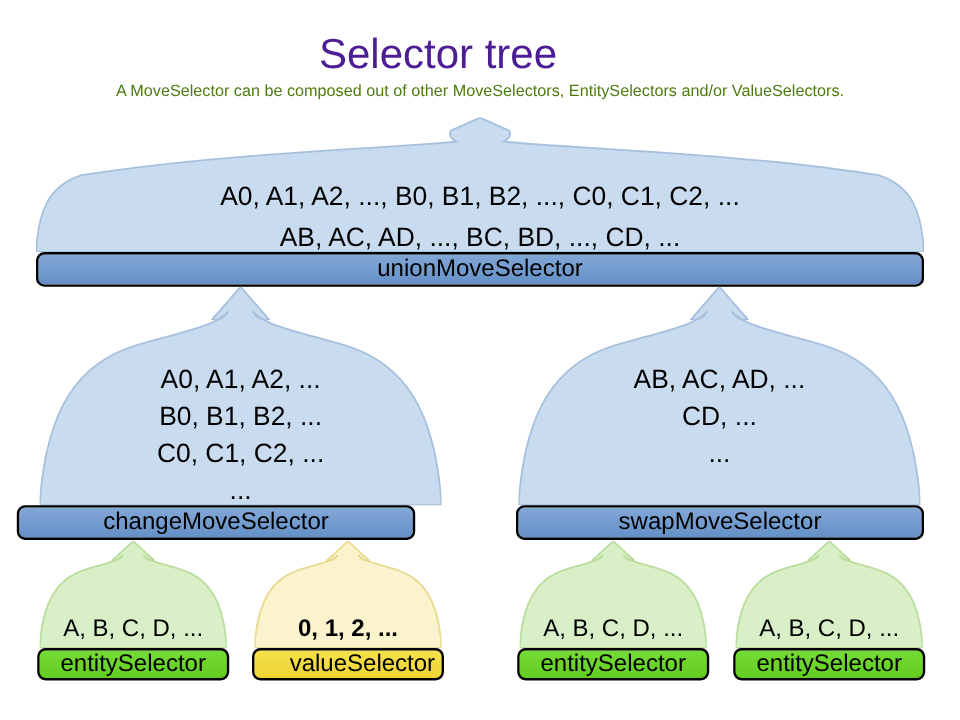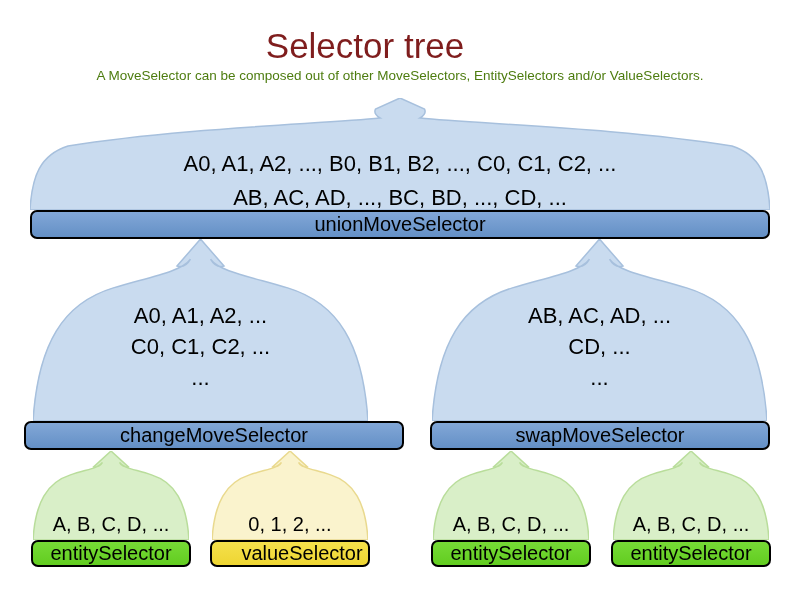--- a/index.html
+++ b/index.html
@@ -2,21 +2,21 @@
 <html><head>
 <meta charset="utf-8">
 <style>
   html,body { margin:0; padding:0; background:#ffffff; }
   .canvas {
     position:relative; width:800px; height:600px; background:#ffffff;
     font-family:"Liberation Sans", sans-serif; overflow:hidden; color:#000;
   }
   .title {
     position:absolute; left:0; top:28px; width:730px;
-    text-align:center; font-size:35px; line-height:36px; color:#7f1d1d;
+    text-align:center; font-size:35px; line-height:36px; color:#4c1d95;
   }
   .subtitle {
     position:absolute; left:0; top:68px; width:800px;
     text-align:center; font-size:13.5px; color:#4d7c0f;
   }
   .plume { position:absolute; display:block; }
   .plume path { vector-effect:non-scaling-stroke; }
   .ptext { position:absolute; text-align:center; color:#000; }
   .ptext-top   { left:30px;  top:147px; width:740px; font-size:22px; line-height:34px; }
   .ptext-mid-l { left:33px;  top:300px; width:335px; font-size:22px; line-height:31px; }
@@ -54,24 +54,25 @@
   </div>
   <div class="bar bar-blue" style="left:30px; top:210px; width:740px;text-align:right;">unionMoveSelector</div>
 
   <svg class="plume" style="left:33px; top:239px;" width="335" height="182" viewBox="0 0 200 108" preserveAspectRatio="none">
     <path class="fill-blue" d="M 0,108 C 3,62 18,38 48,29 C 72,22 89,19 94,12
       C 92,15.5 89,17 86,16 L 100,0 L 114,16 C 111,17 108,15.5 106,12
       C 111,19 128,22 152,29 C 182,38 197,62 200,108 Z"></path>
   </svg>
   <div class="ptext ptext-mid-l">
     <div>A0, A1, A2, ...</div>
+    <div>B0, B1, B2, ...</div>
     <div>C0, C1, C2, ...</div>
     <div>...</div>
   </div>
-  <div class="bar bar-blue" style="left:24px; top:421px; width:380px;">changeMoveSelector</div>
+  <div class="bar bar-blue" style="left:14px; top:421px; width:332px;">changeMoveSelector</div>
 
   <svg class="plume" style="left:432px; top:239px;" width="335" height="182" viewBox="0 0 200 108" preserveAspectRatio="none">
     <path class="fill-blue" d="M 0,108 C 3,62 18,38 48,29 C 72,22 89,19 94,12
       C 92,15.5 89,17 86,16 L 100,0 L 114,16 C 111,17 108,15.5 106,12
       C 111,19 128,22 152,29 C 182,38 197,62 200,108 Z"></path>
   </svg>
   <div class="ptext ptext-mid-r">
     <div>AB, AC, AD, ...</div>
     <div>CD, ...</div>
     <div>...</div>
@@ -84,21 +85,21 @@
       C 116,21 130,22 152,29 C 182,38 197,62 200,108 Z"></path>
   </svg>
   <div class="ptext ptext-sm" style="left:33px;">A, B, C, D, ...</div>
   <div class="bar bar-green" style="left:31px; top:540px; width:160px; height:27px;">entitySelector</div>
 
   <svg class="plume" style="left:212px; top:451px;" width="156" height="89" viewBox="0 0 200 108" preserveAspectRatio="none">
     <path class="fill-yellow" d="M 0,108 C 3,62 18,38 48,29 C 70,22 84,21 89,14
       C 87,18 82,20 78,19 L 100,0 L 122,19 C 118,20 113,18 111,14
       C 116,21 130,22 152,29 C 182,38 197,62 200,108 Z"></path>
   </svg>
-  <div class="ptext ptext-sm" style="left:212px;">0, 1, 2, ...</div>
+  <div class="ptext ptext-sm" style="left:212px;font-weight:bold;">0, 1, 2, ...</div>
   <div class="bar bar-yellow" style="left:210px; top:540px; width:160px; height:27px;">valueSelector</div>
 
   <svg class="plume" style="left:433px; top:451px;" width="156" height="89" viewBox="0 0 200 108" preserveAspectRatio="none">
     <path class="fill-green" d="M 0,108 C 3,62 18,38 48,29 C 70,22 84,21 89,14
       C 87,18 82,20 78,19 L 100,0 L 122,19 C 118,20 113,18 111,14
       C 116,21 130,22 152,29 C 182,38 197,62 200,108 Z"></path>
   </svg>
   <div class="ptext ptext-sm" style="left:433px;">A, B, C, D, ...</div>
   <div class="bar bar-green" style="left:431px; top:540px; width:160px; height:27px;">entitySelector</div>
 

